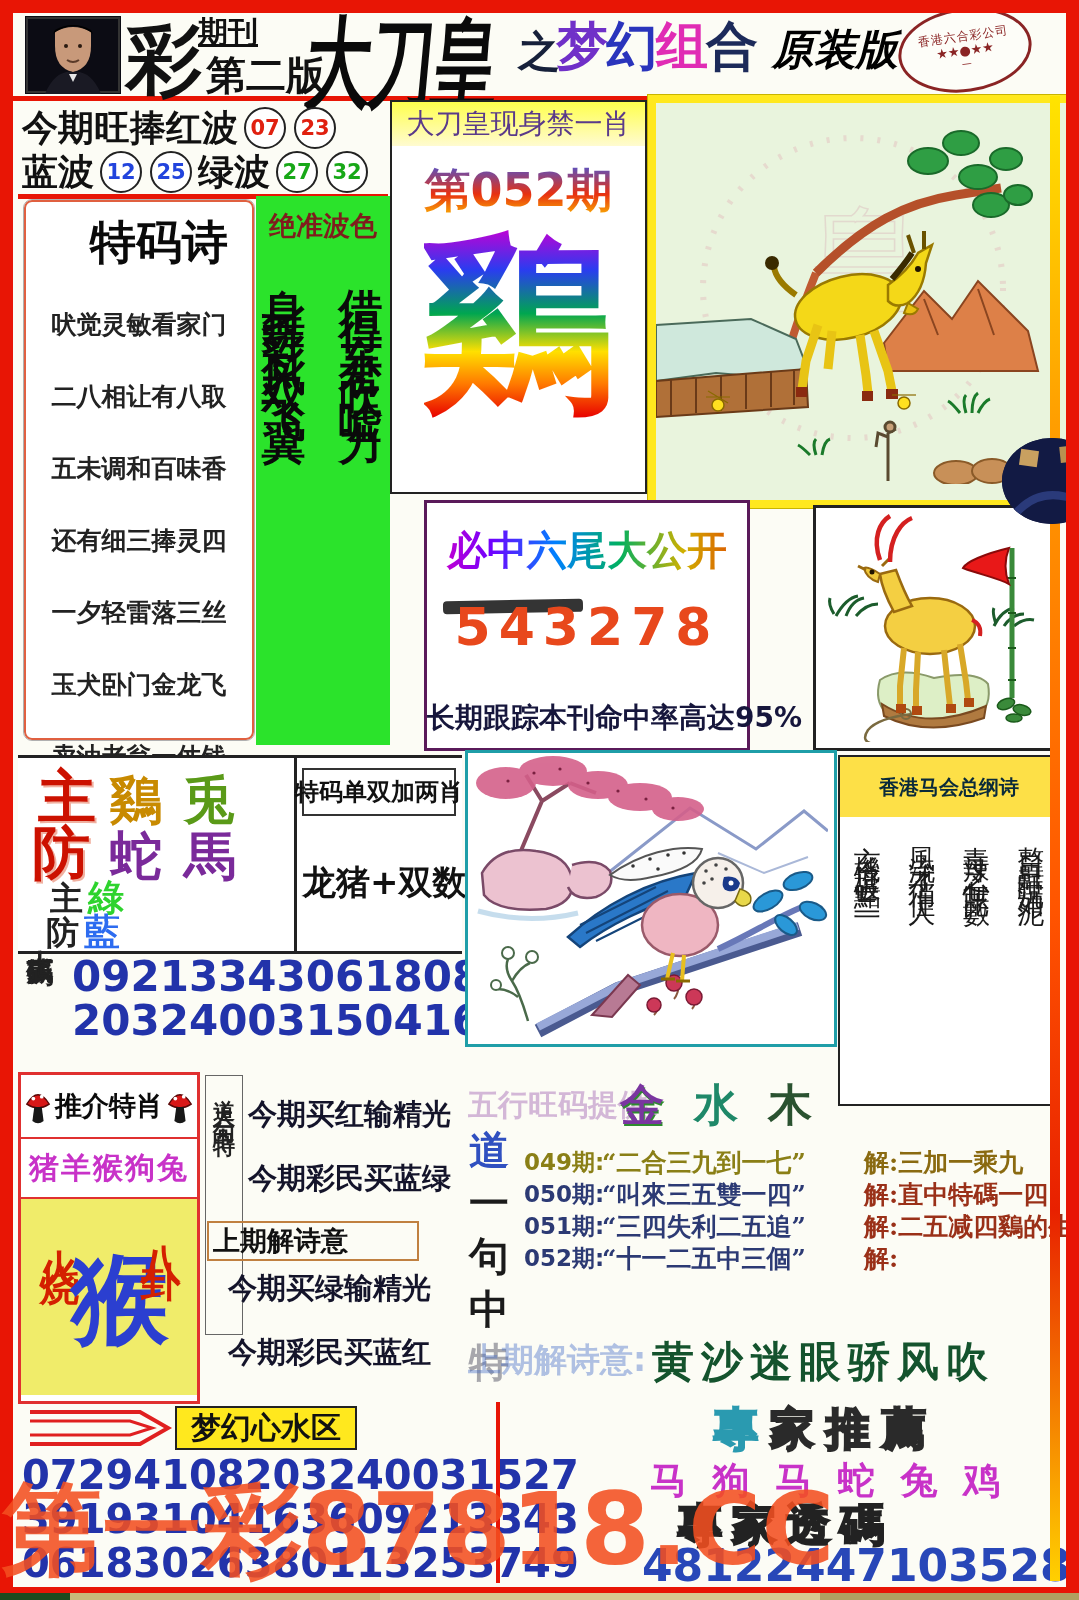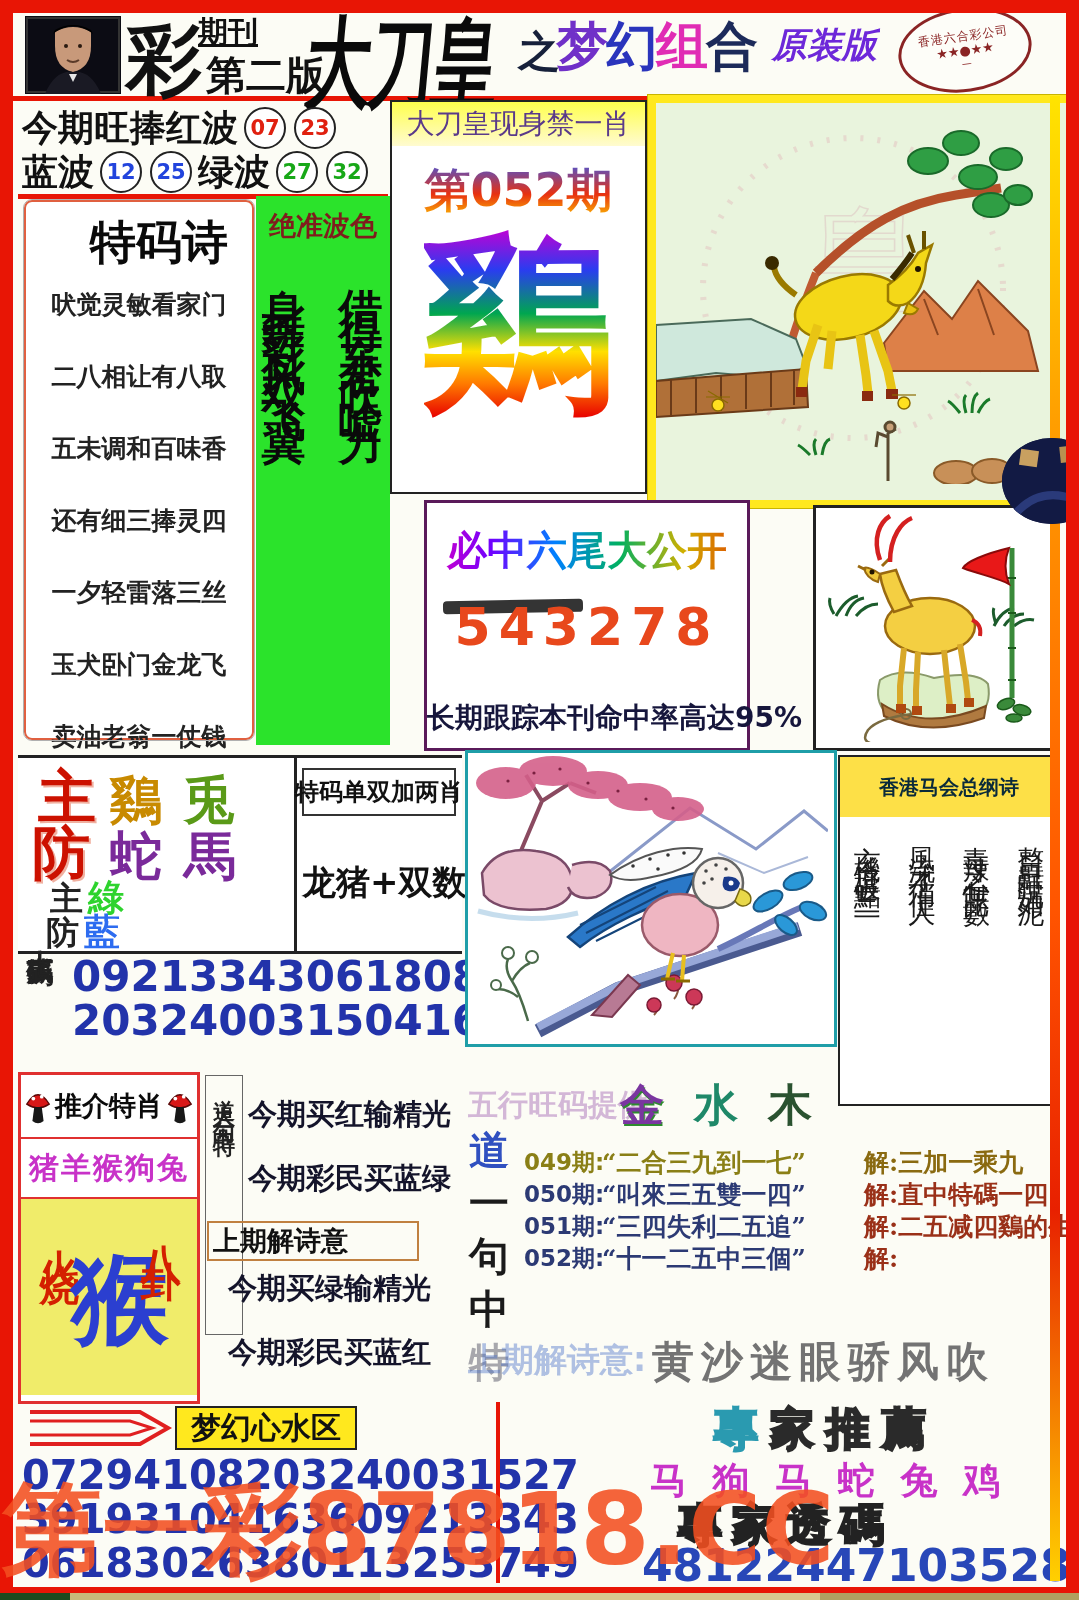--- a/index.html
+++ b/index.html
@@ -18,21 +18,21 @@
   .qikan{font-size:30px;font-weight:bold;color:#111;text-decoration:underline;}
   .dier{font-size:40px;font-weight:bold;color:#111;font-family:"DejaVu Serif",serif;}
   .dadao{font-size:100px;font-weight:900;color:#0a0a0a;font-family:"DejaVu Serif",serif;
          transform:scaleX(.66) skewX(-8deg);transform-origin:left top;white-space:nowrap;letter-spacing:-4px;}
   .zhi{font-size:42px;font-weight:bold;color:#16203a;}
   .subtitle span{font-size:52px;font-weight:900;letter-spacing:-2px;}
   .subtitle span:nth-child(1){color:#7030c8;}
   .subtitle span:nth-child(2){color:#2a34bc;}
   .subtitle span:nth-child(3){color:#e02cb4;}
   .subtitle span:nth-child(4){color:#1c2a5a;}
-  .yuanzhuang{font-size:35px;font-weight:900;font-style:italic;color:#6d28d9;font-family:"DejaVu Serif",serif;}
+  .yuanzhuang{font-size:42px;font-weight:900;font-style:italic;color:#000000;font-family:"DejaVu Serif",serif;}
   .stamp{width:128px;height:78px;border:3px solid #8a2424;border-radius:50%;color:#8a2424;
          display:flex;flex-direction:column;align-items:center;justify-content:center;
          transform:rotate(-8deg);line-height:1.15;background:rgba(255,255,255,.3);}
   .stamp .s1{font-size:12px;letter-spacing:1px;}
   .stamp .s2{font-size:13px;}
   .stamp .s3{font-size:10px;}
 
   
   .waves{left:18px;top:104px;width:370px;height:88px;border-bottom:5px solid #e81505;padding-top:2px;}
   .wrow{display:flex;align-items:center;gap:6px;height:44px;padding-left:4px;}
@@ -41,21 +41,21 @@
         align-items:center;justify-content:center;font-size:21px;font-weight:bold;background:#fff;}
   .balls{display:inline-flex;gap:8px;}
   .balls-red .ball{color:#e02010;}
   .balls-blue .ball{color:#2244dd;}
   .balls-green .ball{color:#18a818;}
 
   
   .temo{left:24px;top:200px;width:226px;height:536px;border:2px solid #e06040;border-radius:8px;
         outline:1px solid #b0b0b0;background:#fff;text-align:center;}
   .temo-title{font-size:46px;font-weight:900;color:#0a0a0a;margin-top:10px;font-family:"DejaVu Serif",serif;padding-left:40px;}
-  .temo-lines{display:flex;flex-direction:column;gap:39px;margin-top:14px;}
+  .temo-lines{display:flex;flex-direction:column;gap:39px;margin-top:34px;}
   .temo-lines div{font-size:25px;color:#222;font-weight:bold;white-space:nowrap;}
 
   
   .bose{left:256px;top:196px;width:134px;height:549px;background:#2be32b;text-align:center;}
   .bose-title{font-size:27px;font-weight:900;color:#7f1d1d;padding-top:12px;white-space:nowrap;}
   .bose-cols{display:flex;justify-content:center;gap:18px;margin-top:10px;}
   .vert{writing-mode:vertical-rl;text-orientation:upright;}
   .bose-col{font-size:44px;font-weight:900;color:#0a0a0a;letter-spacing:22px;font-family:"DejaVu Serif",serif;}
 
   
@@ -144,21 +144,21 @@
   .dao-label span:nth-child(5){opacity:.5;color:#556;}
   .entries{left:524px;top:1146px;display:flex;flex-direction:column;}
   .entry{display:flex;height:32px;align-items:center;white-space:nowrap;}
   .entry .iss{width:78px;font-size:23px;font-weight:bold;}
   .entry .quo{width:262px;font-size:25px;font-weight:bold;font-family:"DejaVu Serif",serif;}
   .entry .jie{font-size:25px;font-weight:bold;color:#9a3018;font-family:"DejaVu Serif",serif;}
   .entry.e0 .iss,.entry.e0 .quo{color:#8a7f16;}
   .entry.e0 .jie{color:#8a6a10;}
   .entry.eN .iss,.entry.eN .quo{color:#2c3a74;}
   .daxiao-label{left:468px;top:1338px;font-size:33px;font-weight:bold;color:rgba(70,110,200,.42);white-space:nowrap;}
-  .daxiao-phrase{left:652px;top:1334px;font-size:42px;font-weight:900;color:#737373;letter-spacing:7px;white-space:nowrap;}
+  .daxiao-phrase{left:652px;top:1334px;font-size:42px;font-weight:900;color:#14532d;letter-spacing:7px;white-space:nowrap;}
 
   
   .dream-title{left:175px;top:1406px;width:178px;height:40px;background:#ffe81e;border:2px solid #222;
                display:flex;align-items:center;justify-content:center;font-size:30px;font-weight:900;color:#111;white-space:nowrap;
                font-family:"DejaVu Serif",serif;}
   .dream-row{left:22px;width:442px;font-size:40px;}
   .red-divider{left:496px;top:1402px;width:4px;height:181px;background:#e81505;}
 
   
   .outline-chars span{font-size:44px;font-weight:900;color:#fbfbf2;-webkit-text-stroke:2.5px #2a2a2a;

